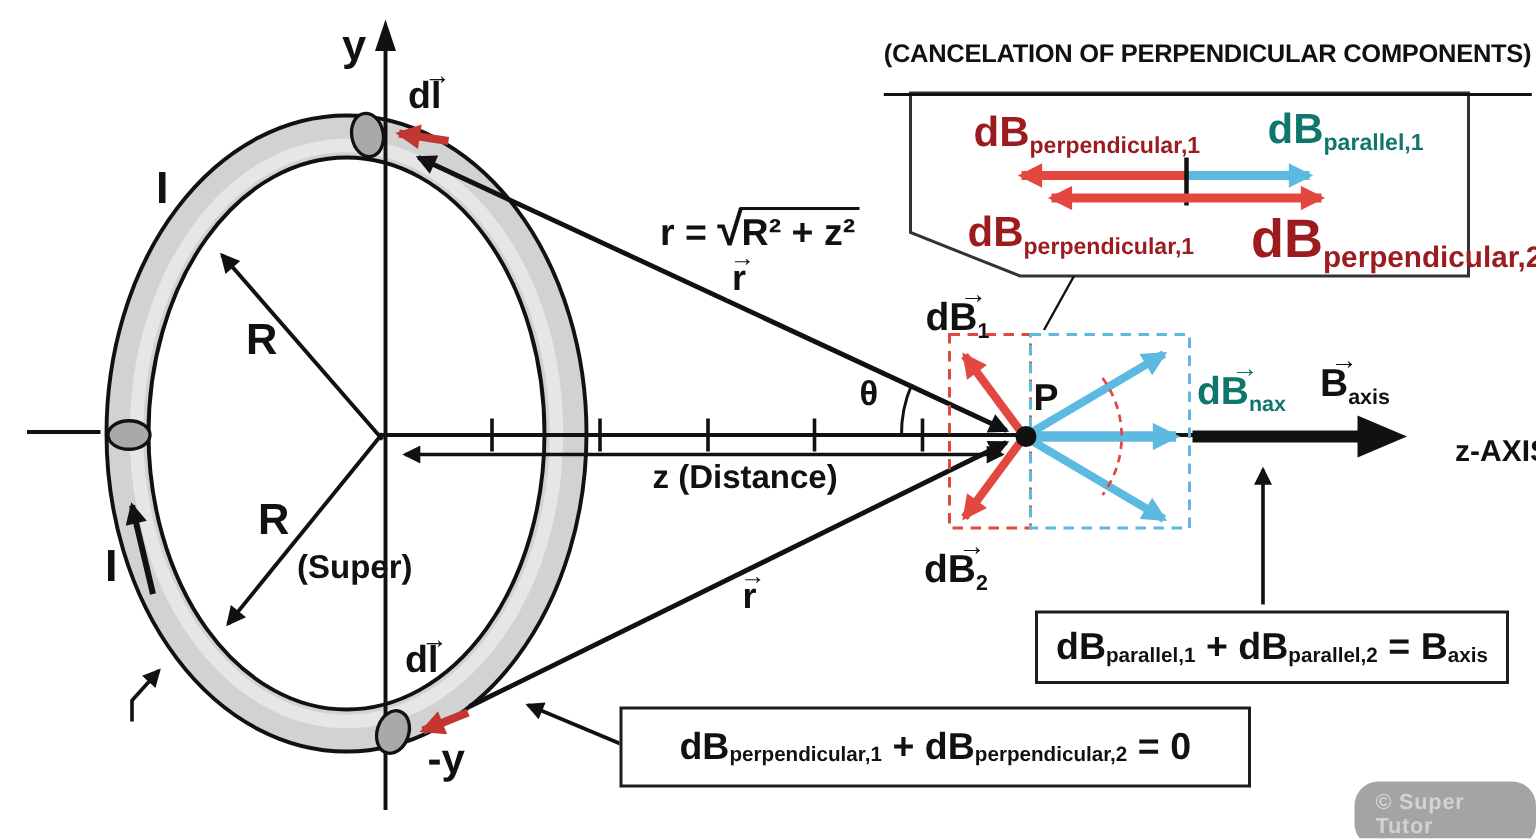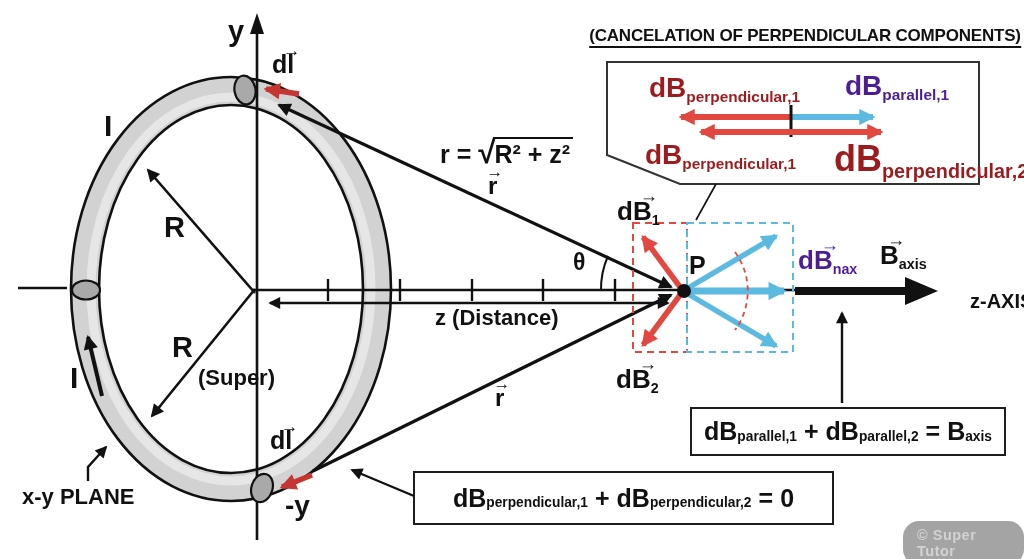--- a/index.html
+++ b/index.html
@@ -1,33 +1,33 @@
 <!DOCTYPE html>
 <html><head>
 <meta charset="utf-8">
 <style>
   html,body{margin:0;padding:0;background:#fff;}
   #stage{position:relative;width:1024px;height:559px;background:#ffffff;overflow:hidden;
          font-family:"Liberation Sans",sans-serif;}
   #stage svg{position:absolute;left:0;top:0;}
   .lbl{position:absolute;font-weight:bold;color:#111;white-space:nowrap;line-height:1;}
   .maroon{color:#9C1B1E;}
-  .cyan{color:#4c1d95;}
+  .cyan{color:#0f766e;}
   .vecwrap{position:relative;display:inline-block;}
   .vecarrow{position:absolute;top:-0.60em;right:-0.35em;font-size:0.70em;font-weight:bold;}
   .sb{font-size:0.55em;position:relative;top:0.33em;font-weight:bold;}
   .eqbox{position:absolute;background:#fff;border:2.4px solid #1d1d1d;display:flex;
          align-items:center;justify-content:center;font-weight:bold;color:#111;}
   .eqbox .eop{margin:0 7px;}
   .ovl{border-top:2.6px solid #111;padding:1px 3px 0 1px;}
   .sqrtsign{font-size:1.25em;margin-right:-2px;}
   .watermark{position:absolute;left:903px;top:521px;background:rgba(148,148,148,0.85);
              color:#d2d2d2;font-weight:bold;font-size:14.5px;padding:6px 14px;
              border-radius:16px;letter-spacing:0.5px;}
-  .insettitle{border-bottom:2.4px solid #111;padding-bottom:2px;letter-spacing:-0.2px;}
+  .insettitle{border-bottom:2.4px solid #111;padding-bottom:18px;letter-spacing:-0.2px;}
 </style>
 </head>
 <body>
 
 <div id="stage">
 
   <svg width="1024" height="559" viewBox="0 0 1024 559">
     <defs>
       <marker id="ab6" viewBox="0 0 10 10" refX="8.5" refY="5" markerWidth="6" markerHeight="5" orient="auto-start-reverse">
           <path d="M0,0 L10,5 L0,10 Z" fill="#111"></path>
@@ -195,21 +195,20 @@
   </div>
   <div class="lbl" style="left:495px;top:386px;font-size:24px;">
     <span class="vecwrap"><span class="vecarrow">→</span><span>r</span></span>
   </div>
 
   <div class="lbl" style="left:104px;top:111px;font-size:30px;">I</div>
   <div class="lbl" style="left:70px;top:363px;font-size:30px;">I</div>
   <div class="lbl" style="left:164px;top:213px;font-size:29px;">R</div>
   <div class="lbl" style="left:172px;top:333px;font-size:29px;">R</div>
   <div class="lbl" style="left:198px;top:367px;font-size:22px;">(Super)</div>
-  <div class="lbl" style="left:22px;top:486px;font-size:22px;">x-y PLANE</div>
   <div class="lbl" style="left:272px;top:52px;font-size:25px;">
     <span class="vecwrap"><span class="vecarrow">→</span><span>dl</span></span>
   </div>
   <div class="lbl" style="left:270px;top:428px;font-size:25px;">
     <span class="vecwrap"><span class="vecarrow">→</span><span>dl</span></span>
   </div>
 
   <div class="eqbox" style="left:690px;top:407px;width:312px;height:45px;font-size:25px;">
     <span>dB</span>
       <span class="sb">parallel,1</span>

